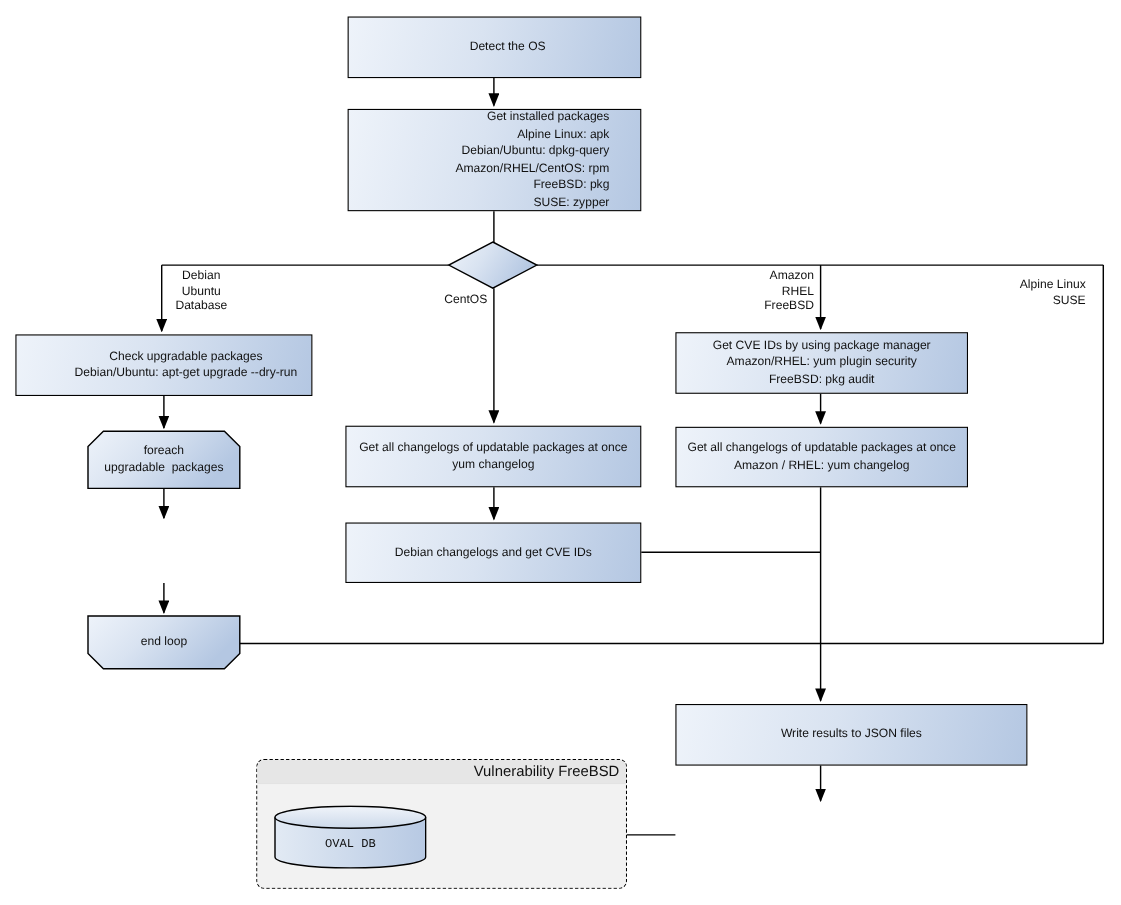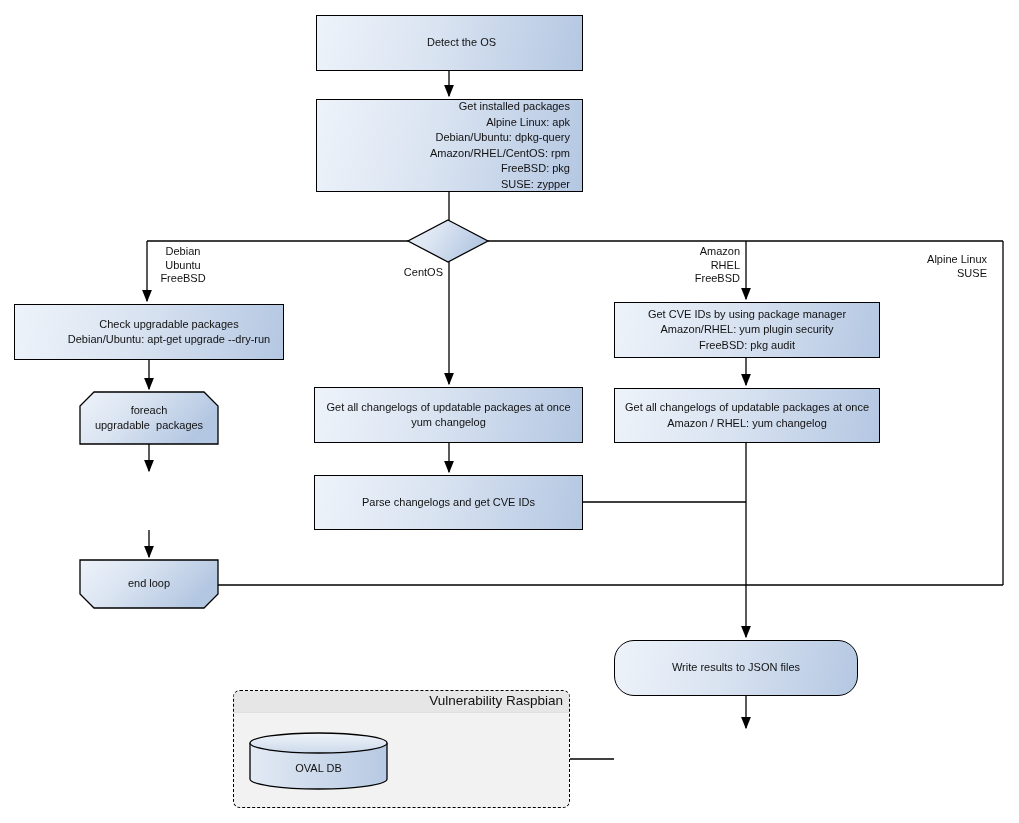--- a/index.html
+++ b/index.html
@@ -7,38 +7,38 @@
     position:relative;width:1019px;height:823px;background:#ffffff;
     font-family:"Liberation Sans","DejaVu Sans",sans-serif;color:#111;overflow:hidden;
   }
   #wires{position:absolute;left:0;top:0;width:1019px;height:823px;}
   .node{
     position:absolute;box-sizing:border-box;border:1.2px solid #000;
     background:linear-gradient(103deg,#eef3fa 0%,#d9e3f1 45%,#b4c7e2 100%);
     display:flex;align-items:center;justify-content:center;
     text-align:center;font-size:11px;line-height:15.5px;white-space:pre-wrap;
   }
-  #node-get-installed{justify-content:flex-end;text-align:right;padding-right:12px;}
+  #node-get-installed{justify-content:flex-end;text-align:right;padding-right:28px;}
   .shape-label{
     position:absolute;display:flex;align-items:center;justify-content:center;
     text-align:center;font-size:11px;line-height:15.5px;white-space:pre-wrap;
   }
   .branch-label{
     position:absolute;font-size:11px;line-height:13.5px;white-space:pre-wrap;color:#111;
   }
   
   #node-detect-os        {left:316px;top:15px; width:267px;height:56px;padding-left:24px;}
   #node-get-installed    {left:316px;top:99px; width:267px;height:93px;}
   #node-check-upgradable {left:14px; top:304px;width:270px;height:56px;padding-left:40px;}
   #node-parse-changelog-deb{left:14px;top:474px;width:270px;height:56px;}
   #node-centos-changelogs{left:314px;top:387px;width:269px;height:56px;}
   #node-centos-parse     {left:314px;top:475px;width:269px;height:55px;}
   #node-get-cve-ids      {left:614px;top:302px;width:266px;height:56px;}
   #node-amazon-changelogs{left:614px;top:388px;width:266px;height:55px;}
-  #node-write-results    {left:614px;top:640px;width:244px;height:56px;border-radius:20px;}
+  #node-write-results    {left:614px;top:640px;width:320px;height:56px;}
   #node-report           {left:614px;top:731px;width:266px;height:56px;}
   #label-foreach {left:80px;top:392px;width:138px;height:52px;}
   #label-endloop {left:80px;top:560px;width:138px;height:48px;border-radius:22px;}
   
   #branch-debian {left:150px;top:245px;width:66px; text-align:center;}
   #branch-centos {left:373px;top:266px;width:70px; text-align:right;}
   #branch-amazon {left:660px;top:245px;width:80px; text-align:right;}
   #branch-alpine {left:887px;top:253px;width:100px;text-align:right;}
   
   #db-container{
@@ -50,21 +50,21 @@
     background:#e6e6e6;border-radius:6px 6px 0 0;border-bottom:1px solid #e0e0e0;
   }
   #db-title{
     position:absolute;right:6px;top:2px;font-size:13.5px;color:#111;
   }
   .cylinder{position:absolute;top:41px;height:58px;}
   #cyl-oval{left:15px;width:139px;}
   #cyl-cve {left:184px;width:137px;}
   .cyl-label{
     position:absolute;left:0;right:0;top:20px;bottom:6px;
-    display:flex;align-items:center;justify-content:center;font-size:11px;
+    display:flex;align-items:center;justify-content:center;font-size:11px;font-family:Liberation Mono, monospace;
   }
 </style>
 </head>
 <body>
 
 <div id="canvas">
 
   <svg id="wires" viewBox="0 0 1019 823" xmlns="http://www.w3.org/2000/svg">
     <defs>
       <marker id="arr" viewBox="0 0 10 8" refX="9" refY="4" markerWidth="9.5" markerHeight="7.6" orient="auto">
@@ -120,45 +120,45 @@
   <div class="node" id="node-get-installed">Get installed packages
 Alpine Linux: apk
 Debian/Ubuntu: dpkg-query
 Amazon/RHEL/CentOS: rpm
 FreeBSD: pkg
 SUSE: zypper</div>
   <div class="node" id="node-check-upgradable">Check upgradable packages
 Debian/Ubuntu: apt-get upgrade --dry-run</div>
   <div class="node" id="node-centos-changelogs">Get all changelogs of updatable packages at once
 yum changelog</div>
-  <div class="node" id="node-centos-parse">Parse changelogs and get CVE IDs</div>
+  <div class="node" id="node-centos-parse">Debian changelogs and get CVE IDs</div>
   <div class="node" id="node-get-cve-ids">Get CVE IDs by using package manager
 Amazon/RHEL: yum plugin security
 FreeBSD: pkg audit</div>
   <div class="node" id="node-amazon-changelogs">Get all changelogs of updatable packages at once
 Amazon / RHEL: yum changelog</div>
   <div class="node" id="node-write-results">Write results to JSON files</div>
 
   <div class="shape-label" id="label-foreach">foreach
 upgradable  packages</div>
   <div class="shape-label" id="label-endloop">end loop</div>
 
   <div class="branch-label" id="branch-debian">Debian
 Ubuntu
-FreeBSD</div>
+Database</div>
   <div class="branch-label" id="branch-centos">CentOS</div>
   <div class="branch-label" id="branch-amazon">Amazon
 RHEL
 FreeBSD</div>
   <div class="branch-label" id="branch-alpine">Alpine Linux
 SUSE</div>
 
   <div id="db-container">
     <div id="db-header"></div>
-    <div id="db-title">Vulnerability Raspbian</div>
+    <div id="db-title">Vulnerability FreeBSD</div>
 
     <div class="cylinder" id="cyl-oval">
       <svg width="139" height="58" viewBox="0 0 139 58">
         <path d="M1,11 L1,47 A68.5,10 0 0 0 138,47 L138,11" fill="url(#gCylBody)" stroke="#000" stroke-width="1.3"></path>
         <ellipse cx="69.5" cy="11" rx="68.5" ry="10" fill="url(#gCylTop)" stroke="#000" stroke-width="1.3"></ellipse>
       </svg>
       <div class="cyl-label">OVAL DB</div>
     </div>
 
   </div>

